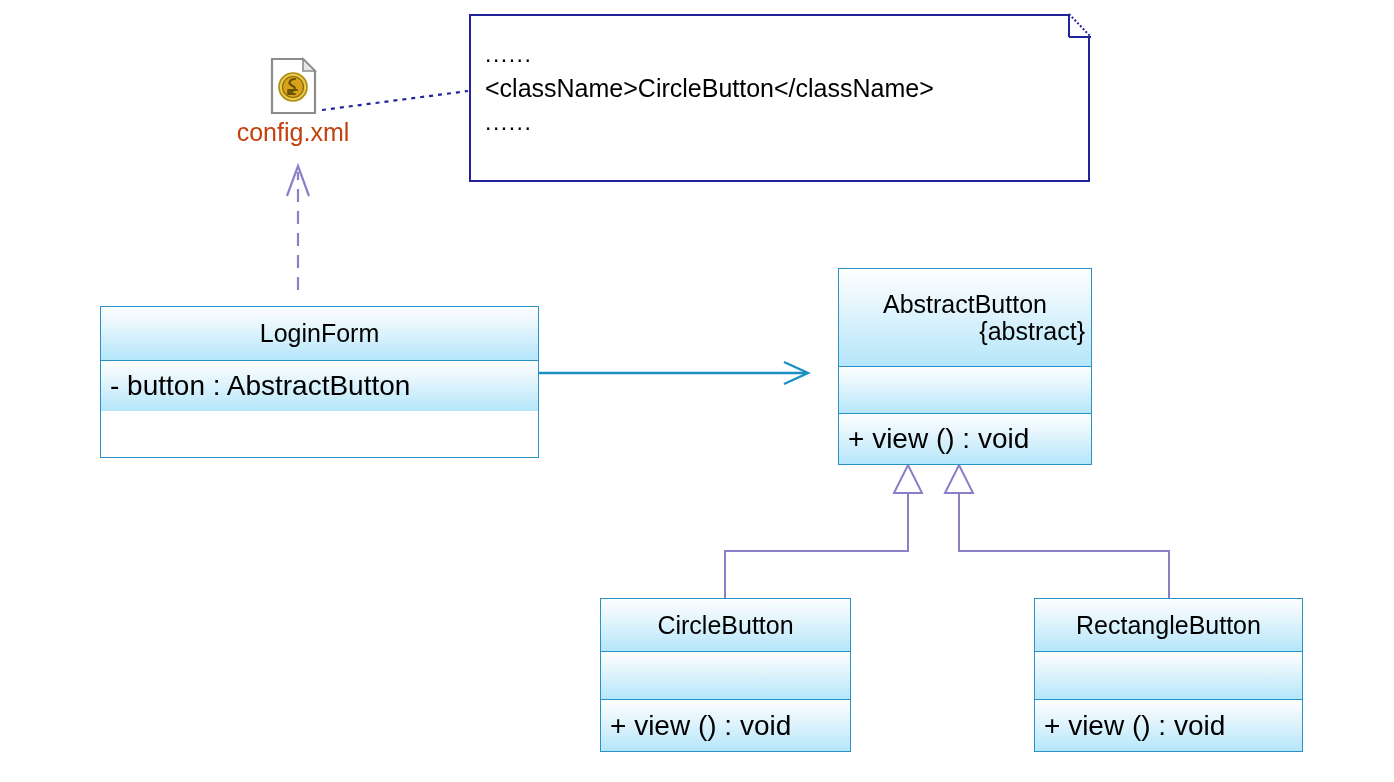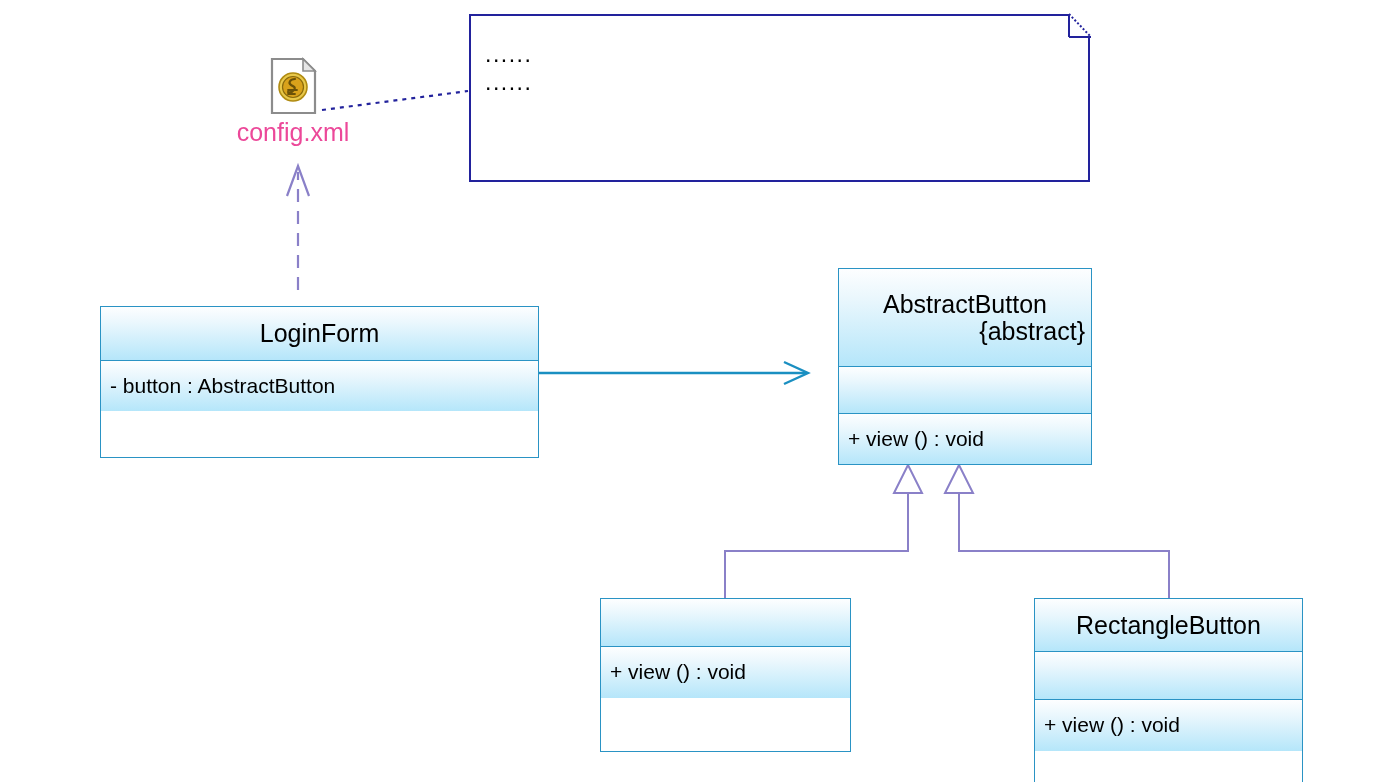--- a/index.html
+++ b/index.html
@@ -55,21 +55,21 @@
     line-height: 1.08;
     letter-spacing: 0px;
   }
   .uml-name .abs-tag {
     display: block;
     text-align: right;
     padding-right: 6px;
   }
   .uml-member {
     text-align: left;
-    font-size: 21px;
+    font-size: 28px;
     color: #000000;
     padding-left: 9px;
     line-height: 1.05;
     white-space: nowrap;
   }
   .uml-empty {
     
   }
 
   
@@ -147,21 +147,21 @@
     width: 47px;
     height: 58px;
   }
   #artifact-label {
     position: absolute;
     left: 0px;
     top: 62px;
     width: 132px;
     text-align: center;
     font-size: 25px;
-    color: #ec4899;
+    color: #c2410c;
     line-height: 1.1;
   }
 </style>
 </head>
 <body>
 
 <div id="canvas">
 
   <svg id="edges" viewBox="0 0 1394 782" xmlns="http://www.w3.org/2000/svg">
 
@@ -185,20 +185,21 @@
   <div id="note-box-right"></div>
   <div id="note-fold-cut"></div>
   <svg style="position:absolute;left:1064px;top:10px;width:34px;height:34px;" viewBox="0 0 34 34" xmlns="http://www.w3.org/2000/svg">
     <line x1="5" y1="4" x2="27" y2="27" stroke="#22229c" stroke-width="2" stroke-dasharray="2,2"></line>
     <line x1="5" y1="4" x2="5" y2="27" stroke="#22229c" stroke-width="2"></line>
     <line x1="5" y1="27" x2="27" y2="27" stroke="#22229c" stroke-width="2"></line>
   </svg>
 
   <div id="note-text">
     <span class="dots">......</span>
+    <span class="xml-line">&lt;className&gt;CircleButton&lt;/className&gt;</span>
     <span class="dots">......</span>
   </div>
 
   <div id="artifact">
     <svg id="artifact-icon" viewBox="0 0 47 58" xmlns="http://www.w3.org/2000/svg">
 
       <path d="M2,2 L33,2 L45,14 L45,56 L2,56 Z" fill="#ffffff" stroke="#8c8c8c" stroke-width="2.2"></path>
       <path d="M33,2 L33,14 L45,14 Z" fill="#e6e6e6" stroke="#8c8c8c" stroke-width="1.6"></path>
 
       <circle cx="23" cy="30" r="14" fill="#e8c84a" stroke="#b08b12" stroke-width="1.6"></circle>
@@ -227,29 +228,32 @@
     </div>
     <div class="uml-compartment uml-empty" style="height:47px;">
       <div class="uml-member"></div>
     </div>
     <div class="uml-compartment" style="height:50px;">
       <div class="uml-member">+  view () : void</div>
     </div>
   </div>
 
   <div class="uml-class" style="left:600px; top:598px; width:251px; height:154px;">
+    <div class="uml-compartment" style="height:53px;">
+      <div class="uml-name">CircleButton</div>
+    </div>
     <div class="uml-compartment uml-empty" style="height:48px;">
       <div class="uml-member"></div>
     </div>
     <div class="uml-compartment" style="height:51px;">
       <div class="uml-member">+  view () : void</div>
     </div>
   </div>
 
-  <div class="uml-class" style="left:1034px; top:598px; width:269px; height:185px;">
+  <div class="uml-class" style="left:1034px; top:598px; width:269px; height:154px;">
     <div class="uml-compartment" style="height:53px;">
       <div class="uml-name">RectangleButton</div>
     </div>
     <div class="uml-compartment uml-empty" style="height:48px;">
       <div class="uml-member"></div>
     </div>
     <div class="uml-compartment" style="height:51px;">
       <div class="uml-member">+  view () : void</div>
     </div>
   </div>

